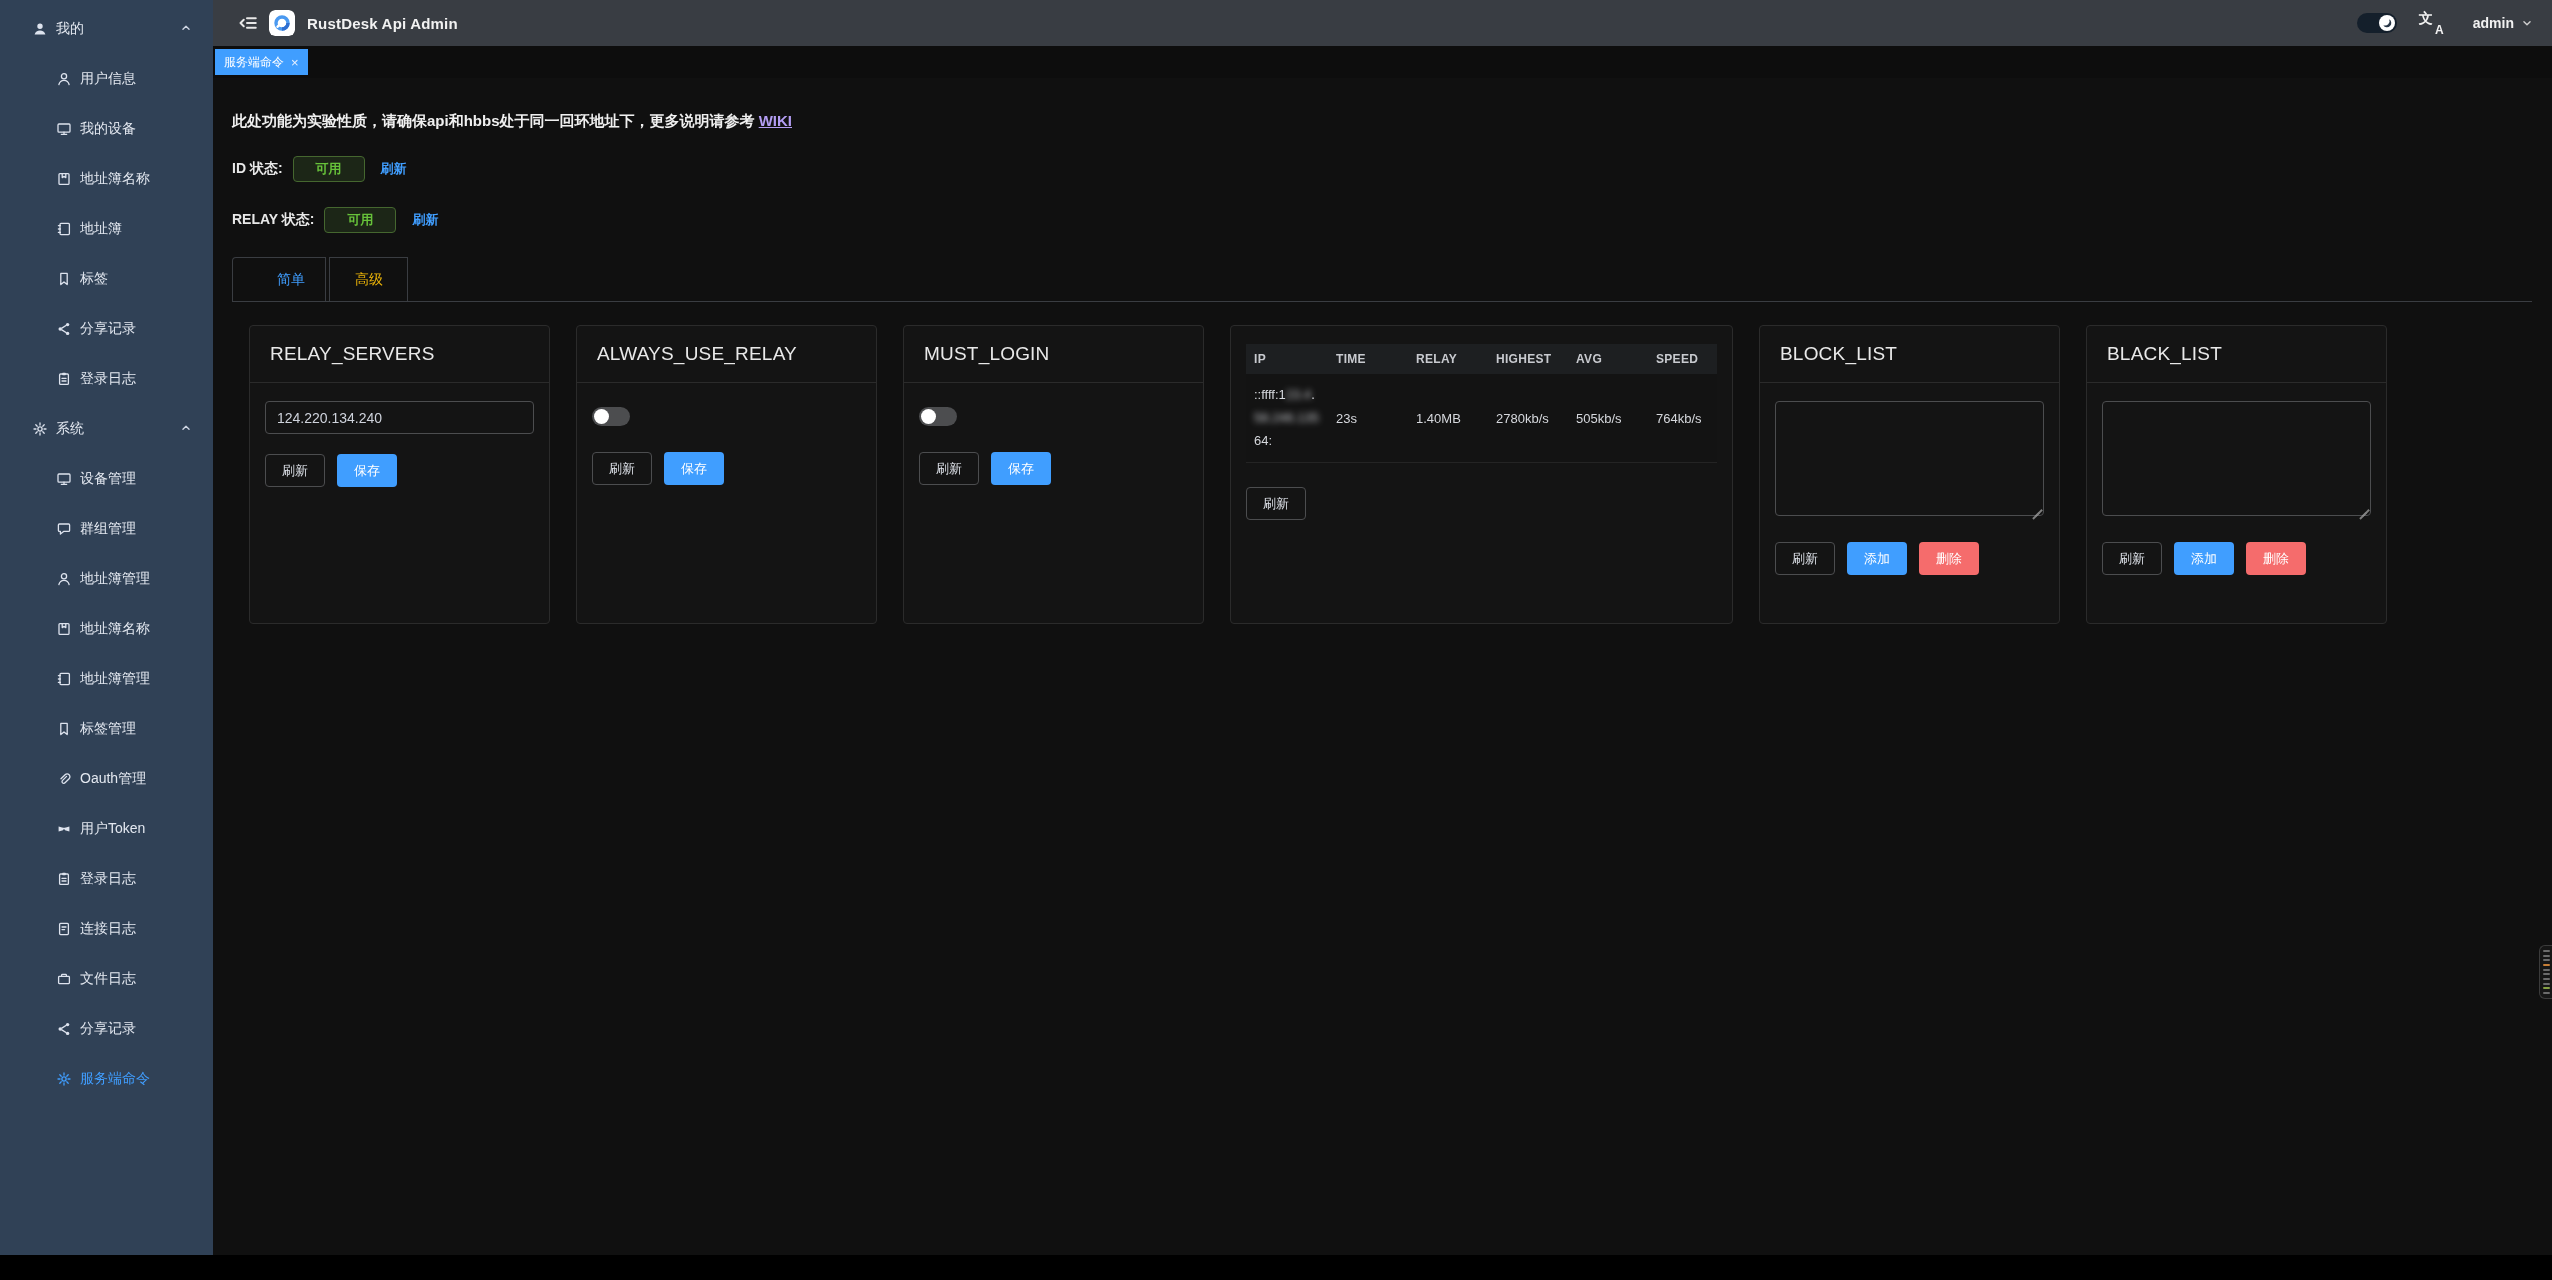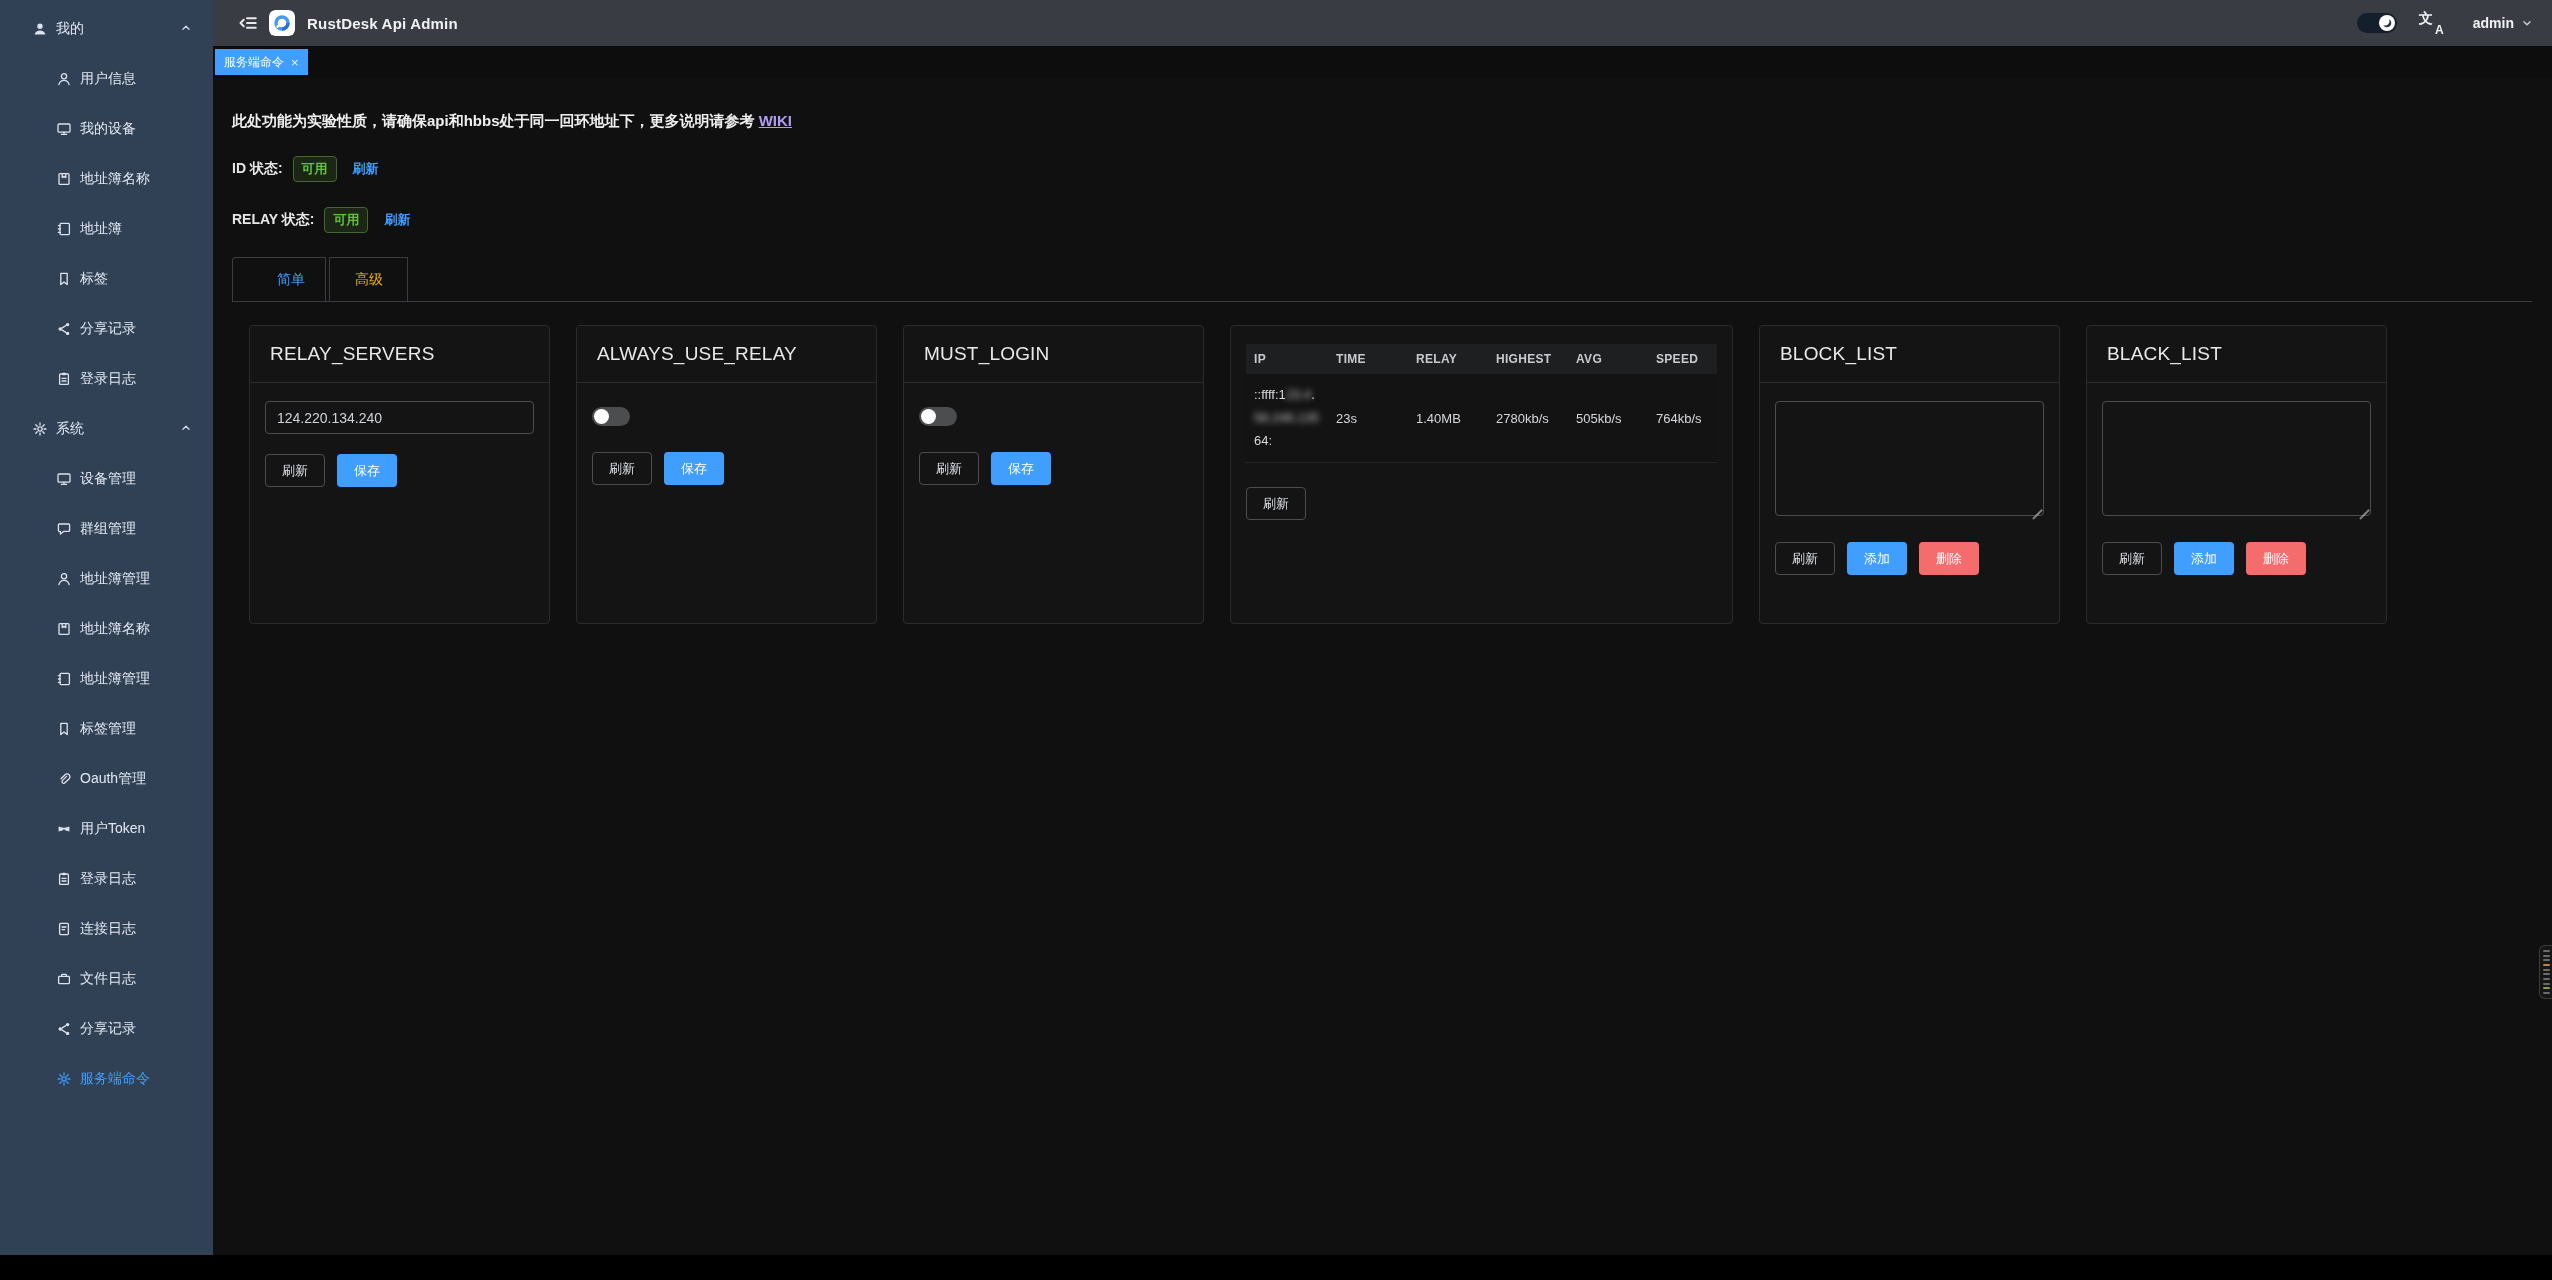--- a/index.html
+++ b/index.html
@@ -44,21 +44,21 @@
   
   .content { position:absolute; left:213px; top:78px; width:2339px; height:1177px;
     background:#101010; color:#e8e8e8; padding:34px 20px 0 19px; }
 
   .notice { font-size:15px; font-weight:700; color:#f0f0f0; }
   .notice a { color:#b39df3; font-weight:700; }
 
   .status-row { margin-top:25px; display:flex; align-items:center; }
   .status-label { font-size:14px; font-weight:700; }
   .badge-success { margin-left:10px; font-size:13px; font-weight:700; color:#67c23a;
-    background:#1c2617; border:1px solid #45672f; border-radius:4px; padding:3px 8px; }
+    background:#1c2617; border:1px solid #45672f; border-radius:4px; padding:3px 22px; }
   .link-action { margin-left:16px; font-size:13px; font-weight:700; color:#409eff; cursor:pointer; }
 
   .mode-tabs { margin-top:24px; border-bottom:1px solid #3a3d42; height:45px; }
   .mode-tab { display:inline-flex; align-items:center; justify-content:center;
     height:44px; min-width:79px; padding:0 20px; font-size:14px; color:#eab308;
     border:1px solid #3a3d42; border-bottom:none; cursor:pointer; vertical-align:bottom; }
   .mode-tab + .mode-tab { margin-left:-1px; }
   .mode-tab.first { border-radius:4px 0 0 0; }
   .mode-tab.active { color:#409eff; background:#101010;padding-left:44px; }
 

